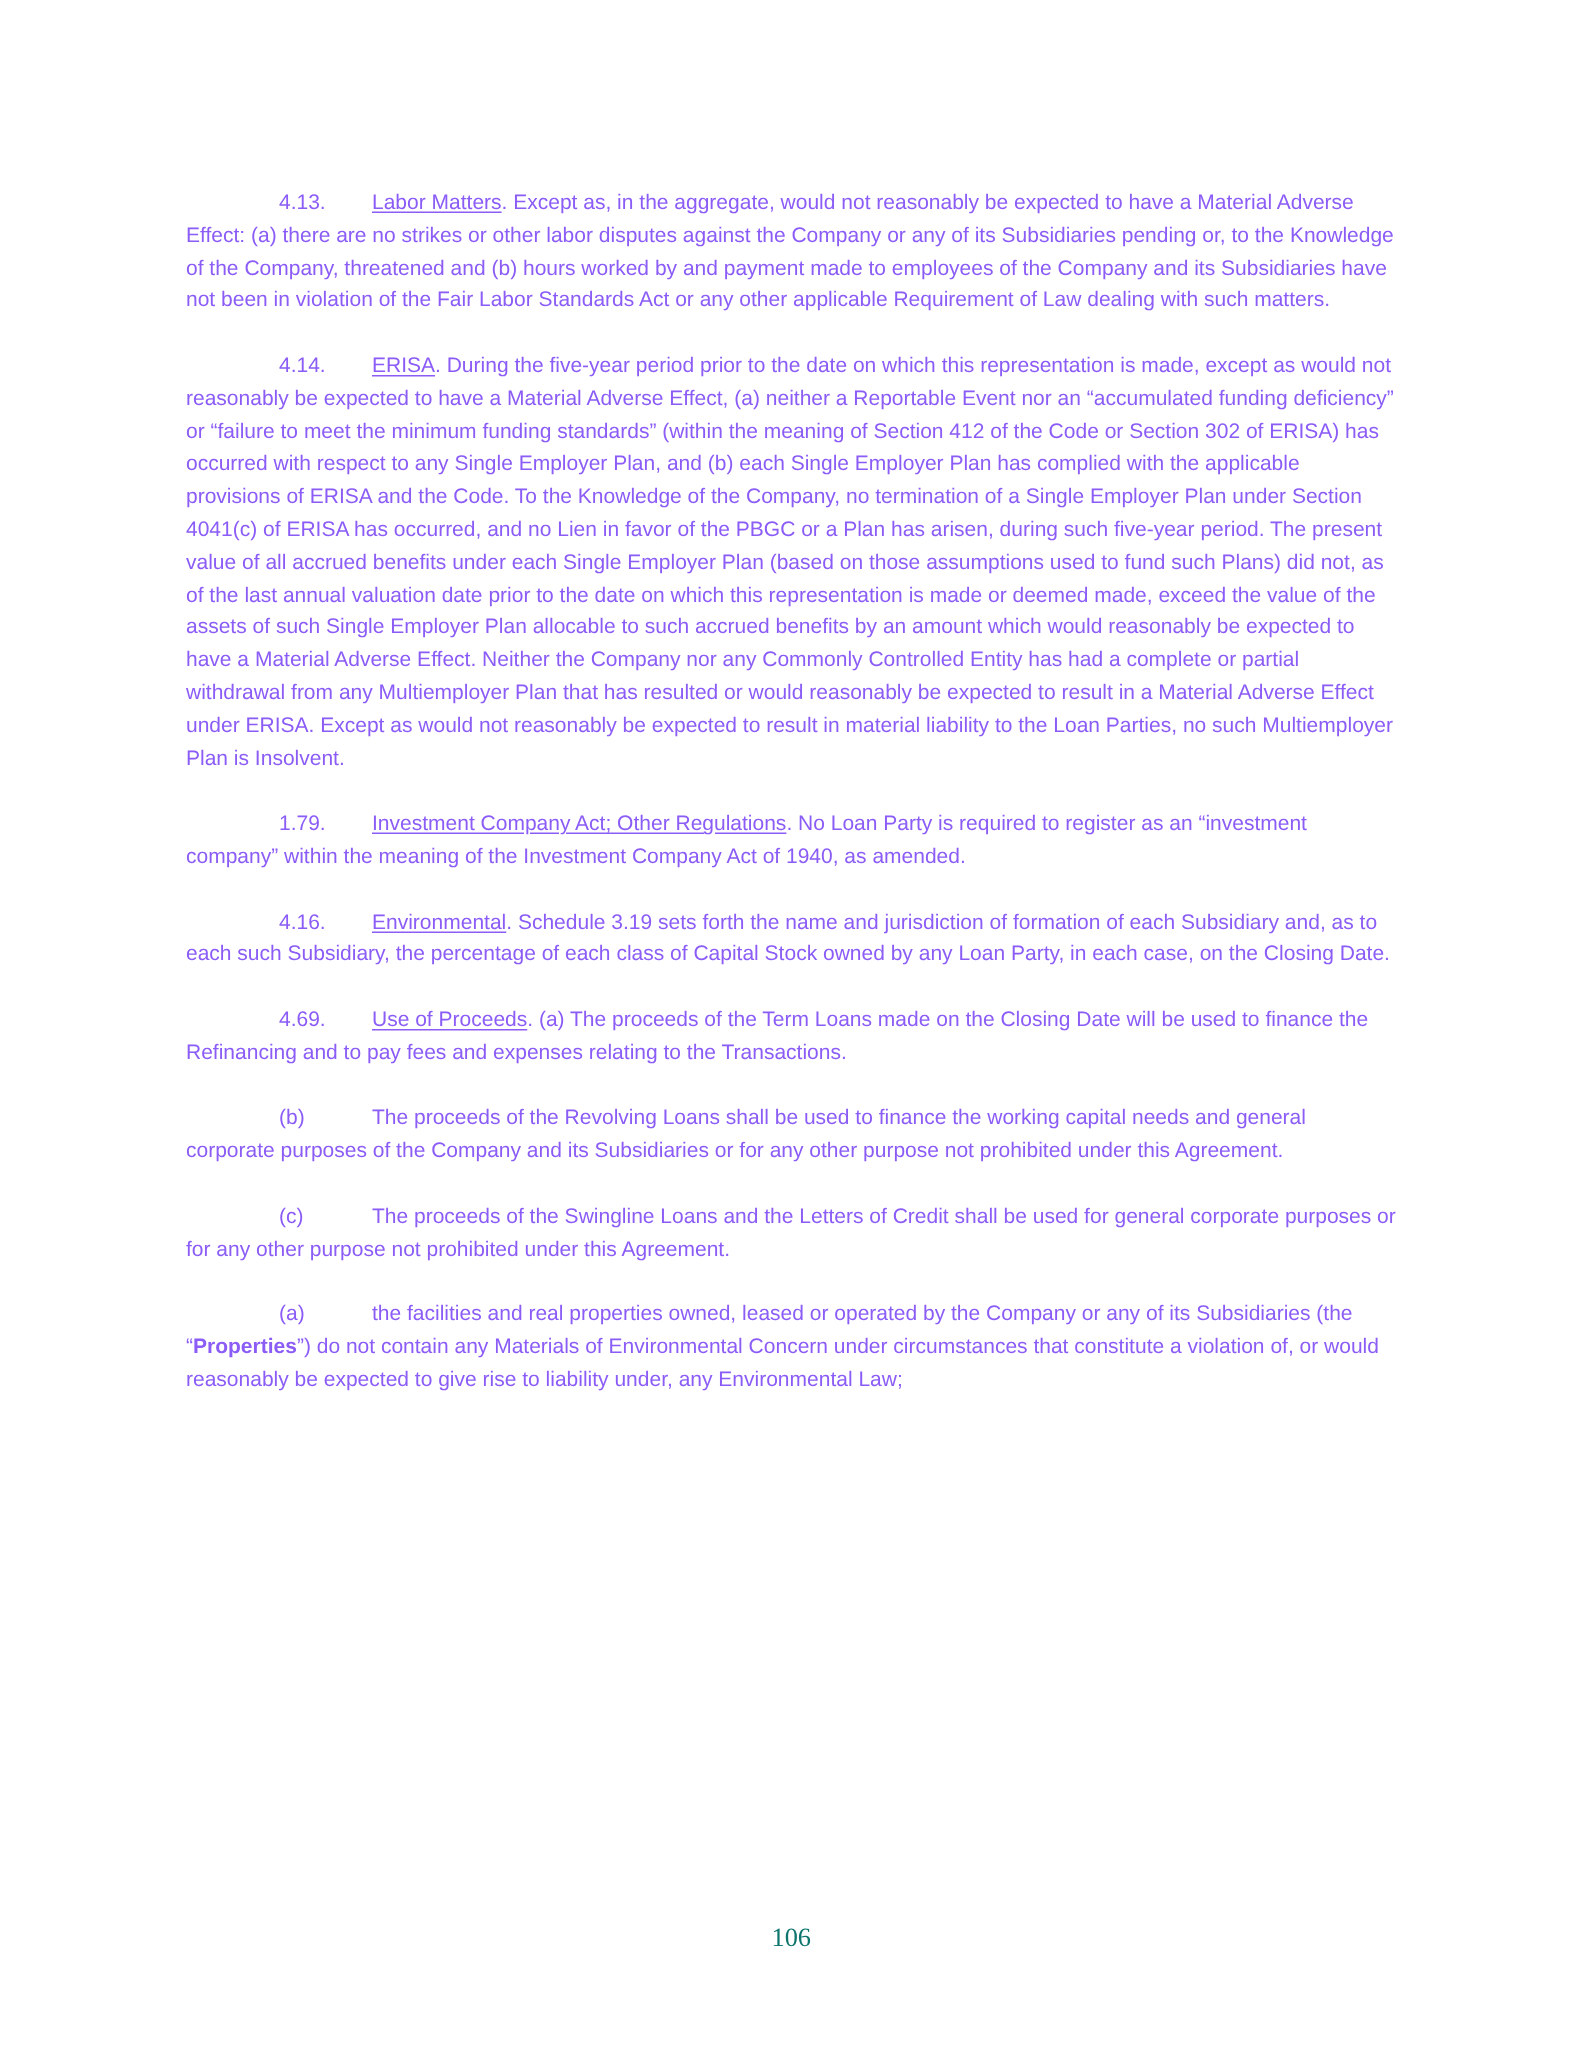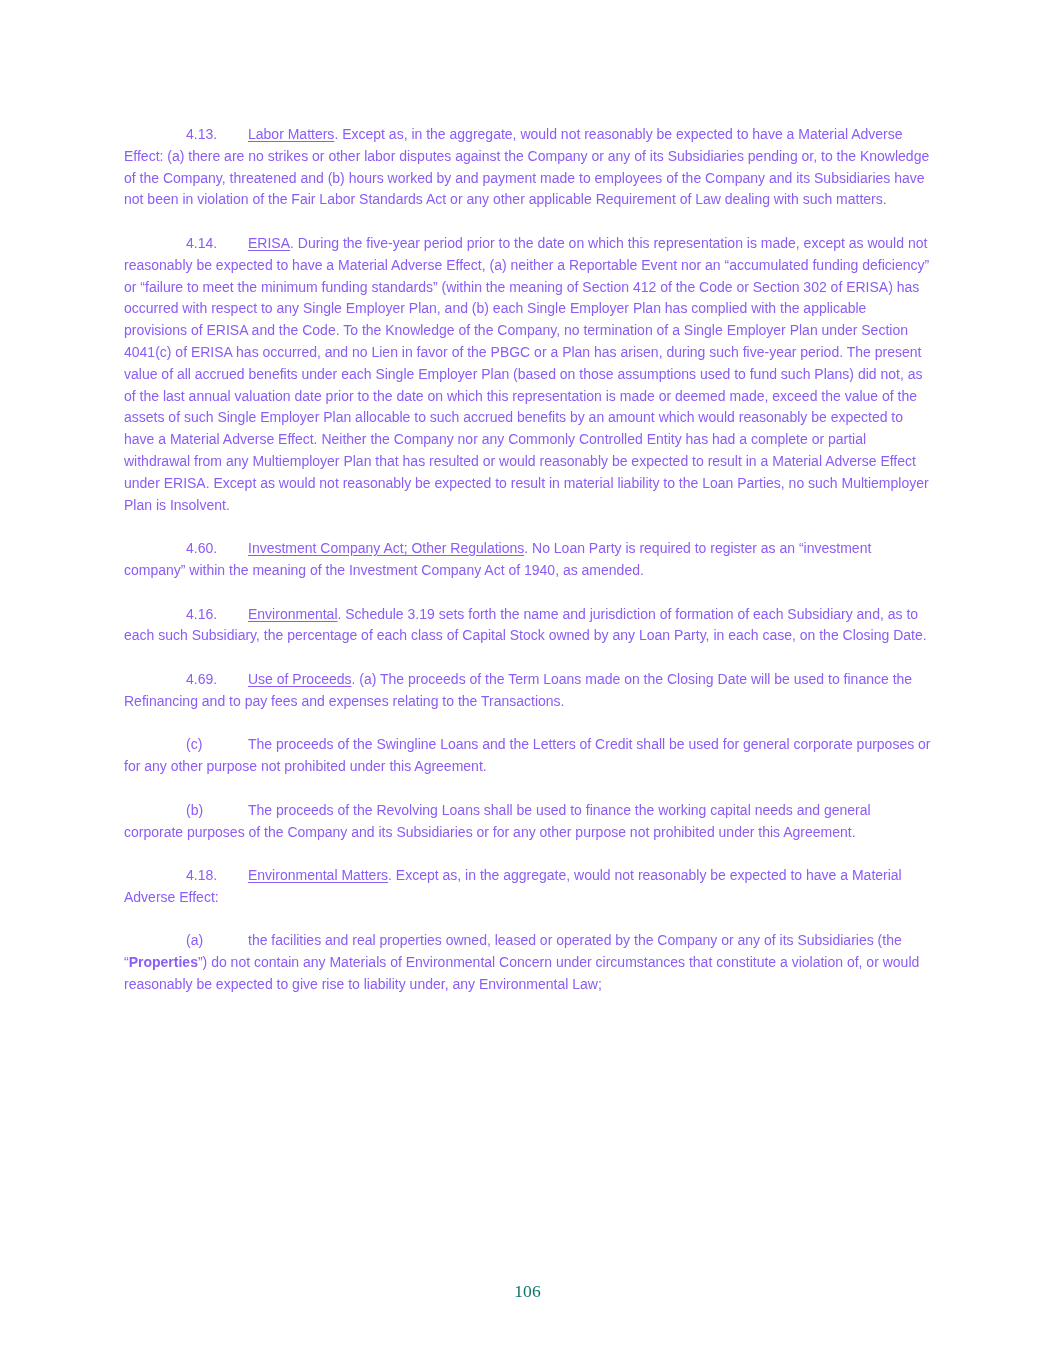--- a/index.html
+++ b/index.html
@@ -20,30 +20,29 @@
 </style>
 </head>
 <body>
 
 <div class="page">
 
   <p class="para"><span class="num">4.13.</span><span class="u">Labor Matters</span><span>. Except as, in the aggregate, would not reasonably be expected to have a Material Adverse Effect: (a) there are no strikes or other labor disputes against the Company or any of its Subsidiaries pending or, to the Knowledge of the Company, threatened and (b) hours worked by and payment made to employees of the Company and its Subsidiaries have not been in violation of the Fair Labor Standards Act or any other applicable Requirement of Law dealing with such matters.</span></p>
 
   <p class="para"><span class="num">4.14.</span><span class="u">ERISA</span><span>. During the five-year period prior to the date on which this representation is made, except as would not reasonably be expected to have a Material Adverse Effect, (a) neither a Reportable Event nor an “accumulated funding deficiency” or “failure to meet the minimum funding standards” (within the meaning of Section 412 of the Code or Section 302 of ERISA) has occurred with respect to any Single Employer Plan, and (b) each Single Employer Plan has complied with the applicable provisions of ERISA and the Code. To the Knowledge of the Company, no termination of a Single Employer Plan under Section 4041(c) of ERISA has occurred, and no Lien in favor of the PBGC or a Plan has arisen, during such five-year period. The present value of all accrued benefits under each Single Employer Plan (based on those assumptions used to fund such Plans) did not, as of the last annual valuation date prior to the date on which this representation is made or deemed made, exceed the value of the assets of such Single Employer Plan allocable to such accrued benefits by an amount which would reasonably be expected to have a Material Adverse Effect. Neither the Company nor any Commonly Controlled Entity has had a complete or partial withdrawal from any Multiemployer Plan that has resulted or would reasonably be expected to result in a Material Adverse Effect under ERISA. Except as would not reasonably be expected to result in material liability to the Loan Parties, no such Multiemployer Plan is Insolvent.</span></p>
 
-  <p class="para"><span class="num">4.60.</span><span class="u">Investment Company Act; Other Regulations</span><span>. No Loan Party is required to register as an “investment company” within the meaning of the Investment Company Act of 1940, as amended.</span></p>
+  <p class="para"><span class="num">1.79.</span><span class="u">Investment Company Act; Other Regulations</span><span>. No Loan Party is required to register as an “investment company” within the meaning of the Investment Company Act of 1940, as amended.</span></p>
 
   <p class="para"><span class="num">4.16.</span><span class="u">Environmental</span><span>. Schedule 3.19 sets forth the name and jurisdiction of formation of each Subsidiary and, as to each such Subsidiary, the percentage of each class of Capital Stock owned by any Loan Party, in each case, on the Closing Date.</span></p>
 
   <p class="para"><span class="num">4.69.</span><span class="u">Use of Proceeds</span><span>. (a) The proceeds of the Term Loans made on the Closing Date will be used to finance the Refinancing and to pay fees and expenses relating to the Transactions.</span></p>
 
+  <p class="para"><span class="num">(b)</span><span>The proceeds of the Revolving Loans shall be used to finance the working capital needs and general corporate purposes of the Company and its Subsidiaries or for any other purpose not prohibited under this Agreement.</span></p>
+
   <p class="para"><span class="num">(c)</span><span>The proceeds of the Swingline Loans and the Letters of Credit shall be used for general corporate purposes or for any other purpose not prohibited under this Agreement.</span></p>
 
-  <p class="para"><span class="num">(b)</span><span>The proceeds of the Revolving Loans shall be used to finance the working capital needs and general corporate purposes of the Company and its Subsidiaries or for any other purpose not prohibited under this Agreement.</span></p>
-
-  <p class="para"><span class="num">4.18.</span><span class="u">Environmental Matters</span><span>. Except as, in the aggregate, would not reasonably be expected to have a Material Adverse Effect:</span></p>
 
   <p class="para"><span class="num">(a)</span><span>the facilities and real properties owned, leased or operated by the Company or any of its Subsidiaries (the “</span><b>Properties</b><span>”) do not contain any Materials of Environmental Concern under circumstances that constitute a violation of, or would reasonably be expected to give rise to liability under, any Environmental Law;</span></p>
 
 
 </div>
 
 <div class="pagenum">106</div>
 
 </body></html>

